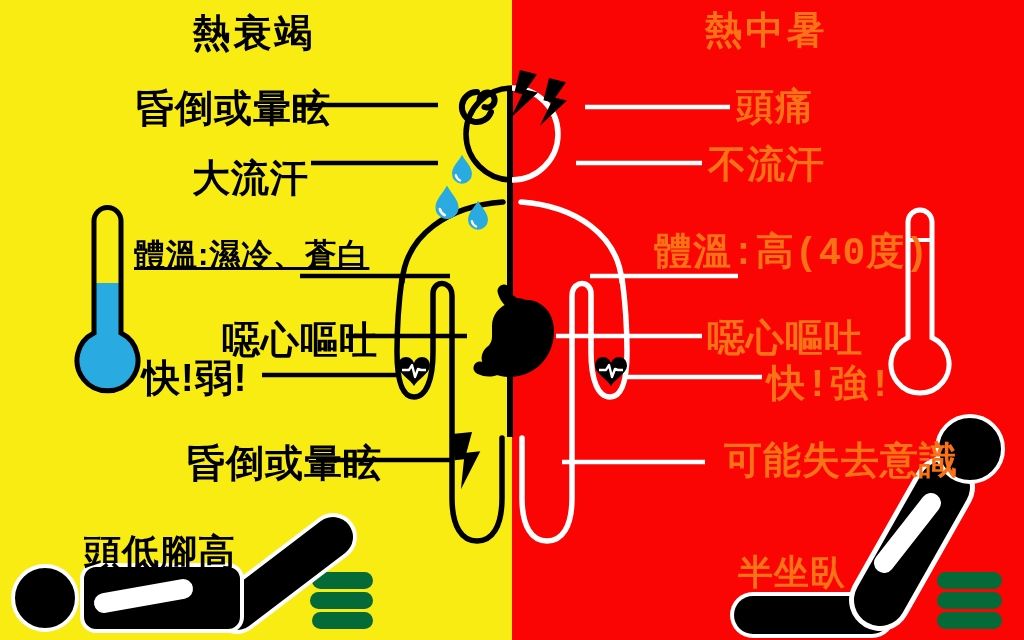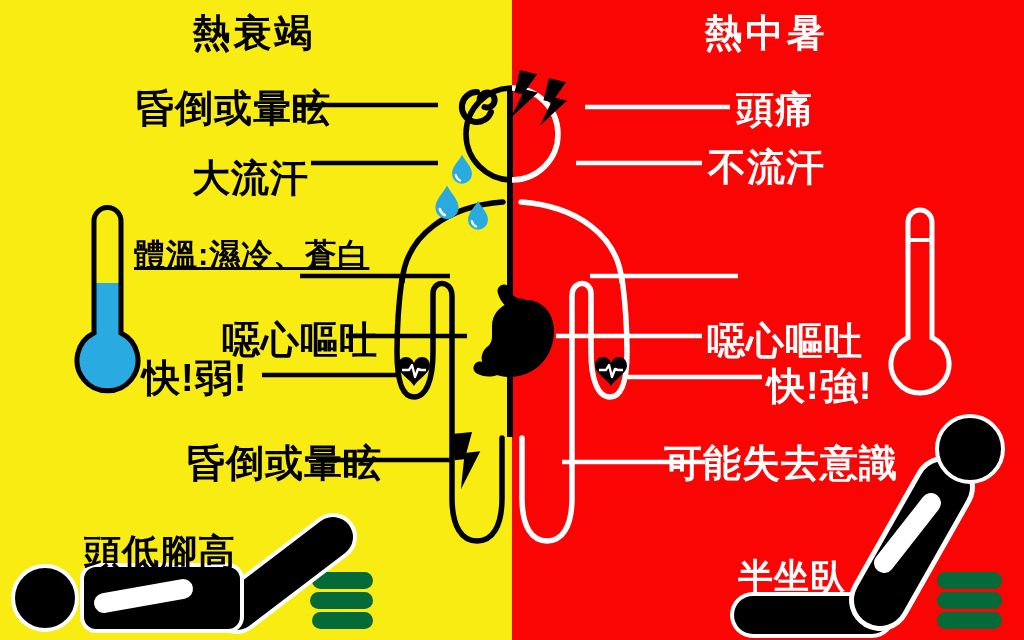--- a/index.html
+++ b/index.html
@@ -6,21 +6,21 @@
   .stage{
     position:relative;width:1024px;height:640px;overflow:hidden;
     font-family:"Liberation Sans","DejaVu Sans",sans-serif;
   }
   .stage svg{position:absolute;left:0;top:0;}
   .lbl{
     position:absolute;font-weight:bold;line-height:1;white-space:nowrap;
     letter-spacing:1px;
   }
   .lbl.black{color:#000;}
-  .lbl.white{color:#ffffff;}
+  .lbl.white{color:#f97316;font-family:Liberation Mono, monospace;}
   .title{font-size:38px;transform:translateX(-50%);letter-spacing:3px;}
   .s30{font-size:38px;}
   .s31{font-size:31px;}
   .s35{font-size:35px;}
   .s37{font-size:37px;}
 </style>
 </head>
 <body>
 
 <div class="stage">
@@ -149,18 +149,19 @@
 <div class="lbl black s30" style="left:136px;top:89px;">昏倒或暈眩</div>
 <div class="lbl black s30" style="left:192px;top:147px;margin-top:12px;">大流汗</div>
 <div class="lbl black s31" style="left:134px;top:239px;text-decoration:underline;">體溫:濕冷、蒼白</div>
 <div class="lbl black s30" style="left:222px;top:321px;">噁心嘔吐</div>
 <div class="lbl black s30" style="left:142px;top:359px;">快!弱!</div>
 <div class="lbl black s30" style="left:187px;top:444px;">昏倒或暈眩</div>
 <div class="lbl black s37" style="left:84px;top:534px;">頭低腳高</div>
 
 <div class="lbl white s30" style="left:736px;top:90px;">頭痛</div>
 <div class="lbl white s30" style="left:708px;top:148px;">不流汗</div>
+<div class="lbl white s30" style="left:654px;top:235px;">體溫:高(40度)</div>
 <div class="lbl white s30" style="left:707px;top:322px;">噁心嘔吐</div>
 <div class="lbl white s30" style="left:767px;top:367px;">快!強!</div>
-<div class="lbl white s30" style="left:664px;top:444px;text-align:center;">可能失去意識</div>
+<div class="lbl white s30" style="left:724px;top:444px;text-align:center;">可能失去意識</div>
 <div class="lbl white s35" style="left:738px;top:558px;">半坐臥</div>
 
 </div>
 
 </body></html>

